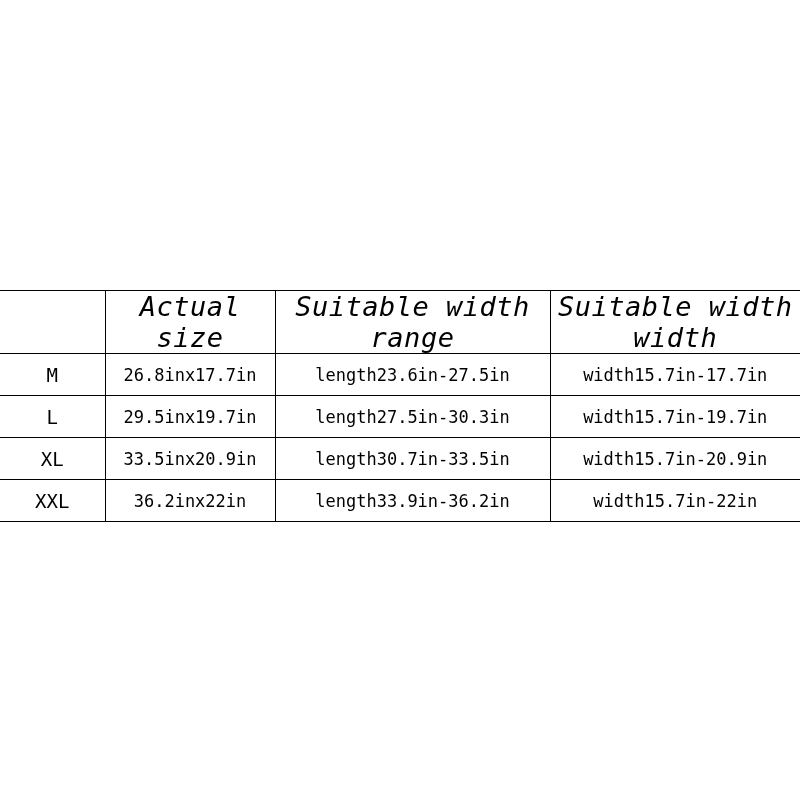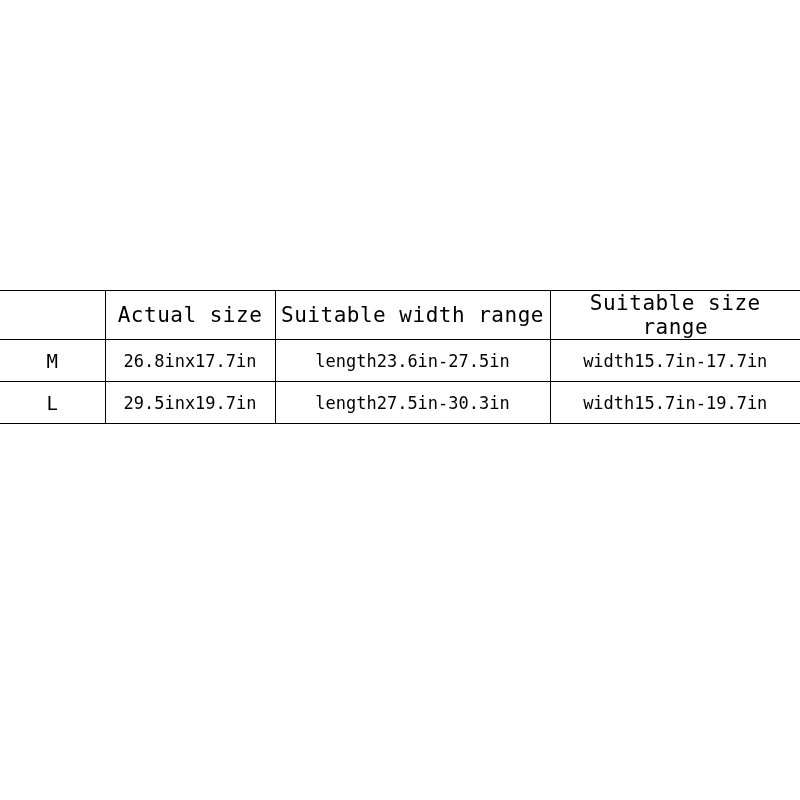--- a/index.html
+++ b/index.html
@@ -42,23 +42,24 @@
     border-right: none;
   }
   
   col.c-size  { width: 105px; }
   col.c-act   { width: 170px; }
   col.c-len   { width: 275px; }
   col.c-wid   { width: 250px; }
 
   thead th {
     height: 48px;
-    font-size: 21px;
+    font-size: 27px;
     font-weight: bold;
     letter-spacing: 0.5px;
+    font-style: italic;
   }
   thead th.blank-head {
     border-top: 1px solid #000;
   }
   tbody td {
     height: 41px;
     font-size: 17px;
   }
   tbody td.size-cell {
     font-size: 19px;
@@ -81,31 +82,43 @@
       <col class="c-size">
       <col class="c-act">
       <col class="c-len">
       <col class="c-wid">
     </colgroup>
     <thead>
       <tr>
         <th class="blank-head"></th>
         <th>Actual size</th>
         <th>Suitable width range</th>
-        <th>Suitable size range</th>
+        <th>Suitable width width</th>
       </tr>
     </thead>
     <tbody>
       <tr>
         <td class="size-cell">M</td>
         <td class="actual-cell">26.8inx17.7in</td>
         <td class="len-cell">length23.6in-27.5in</td>
         <td class="wid-cell">width15.7in-17.7in</td>
       </tr>
       <tr>
         <td class="size-cell">L</td>
         <td class="actual-cell">29.5inx19.7in</td>
         <td class="len-cell">length27.5in-30.3in</td>
         <td class="wid-cell">width15.7in-19.7in</td>
       </tr>
+      <tr>
+        <td class="size-cell">XL</td>
+        <td class="actual-cell">33.5inx20.9in</td>
+        <td class="len-cell">length30.7in-33.5in</td>
+        <td class="wid-cell">width15.7in-20.9in</td>
+      </tr>
+      <tr>
+        <td class="size-cell">XXL</td>
+        <td class="actual-cell">36.2inx22in</td>
+        <td class="len-cell">length33.9in-36.2in</td>
+        <td class="wid-cell">width15.7in-22in</td>
+      </tr>
     </tbody>
   </table>
 </div>
 
 </body></html>

